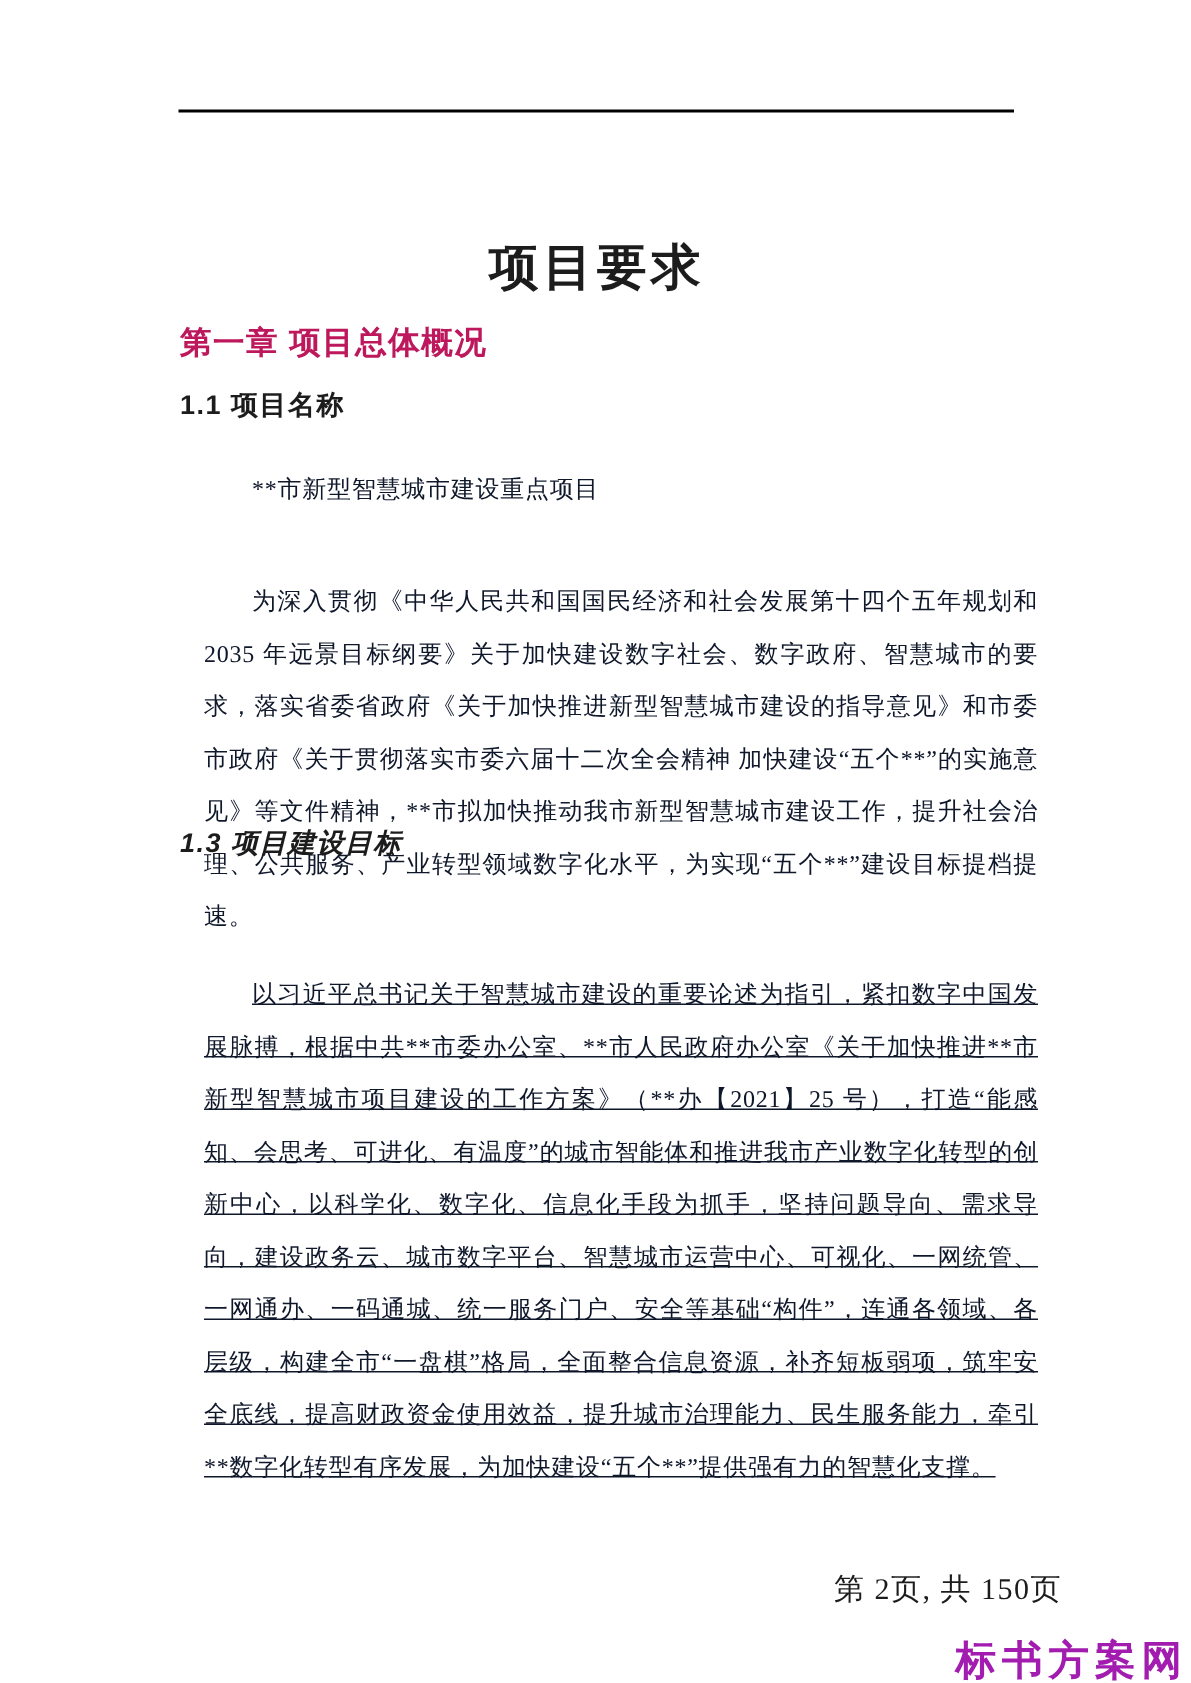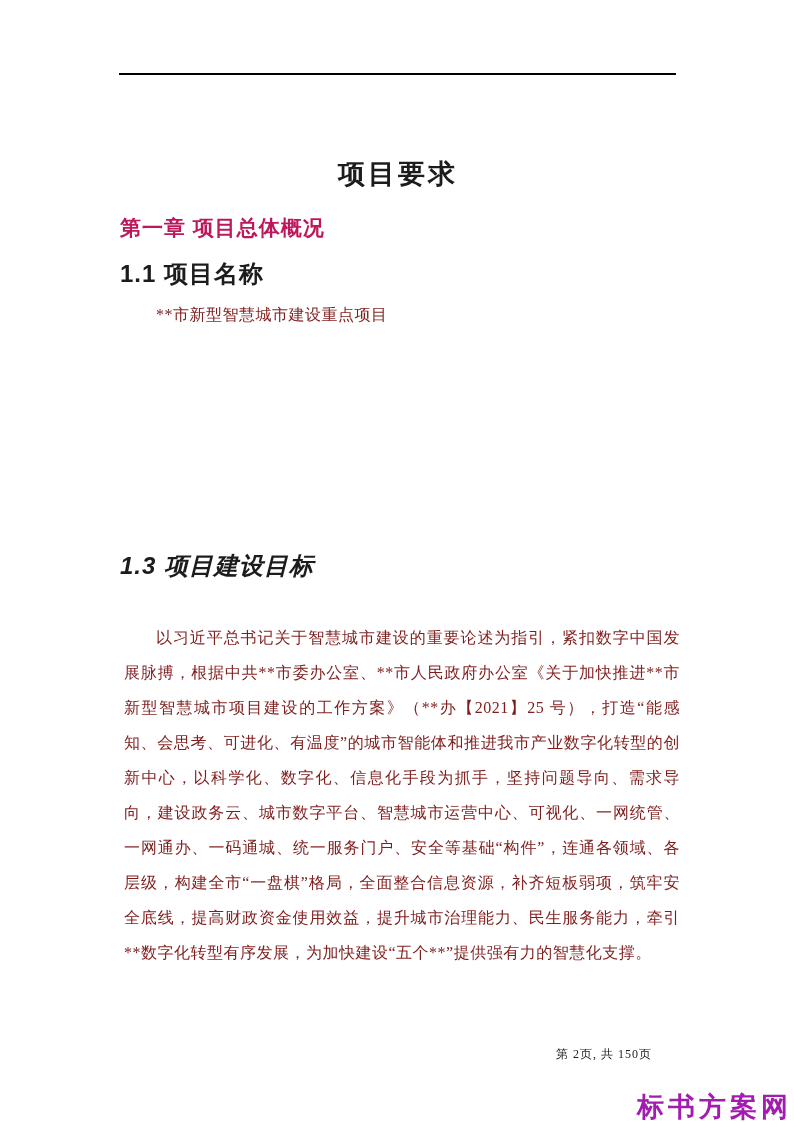--- a/index.html
+++ b/index.html
@@ -25,21 +25,21 @@
     background: #000000;
   }
   .doc-title {
     position: absolute;
     top: 156px;
     left: 120px;
     width: 556px;
     margin: 0;
     text-align: center;
     font-family: Liberation Sans, sans-serif;
-    font-size: 27px;
+    font-size: 33px;
     font-weight: bold;
     letter-spacing: 3px;
     color: #1c1c1c;
   }
   .chapter-heading {
     position: absolute;
     top: 214px;
     left: 120px;
     width: 556px;
     margin: 0;
@@ -48,48 +48,48 @@
     font-weight: bold;
     letter-spacing: 1px;
     color: #be185d;
   }
   .section-heading {
     position: absolute;
     left: 120px;
     width: 556px;
     margin: 0;
     font-family: "Liberation Sans", "DejaVu Sans", sans-serif;
-    font-size: 24px;
+    font-size: 18px;
     font-weight: bold;
     letter-spacing: 1px;
     color: #1c1c1c;
   }
   .h-1-1 { top: 258px; }
   .h-1-2 { top: 340px; }
   .h-1-3 { top: 550px; font-style: italic; }
   .body-para {
     position: absolute;
     left: 120px;
     width: 556px;
-    margin: 4px;
+    margin: 16px;
     font-size: 16px;
     line-height: 35px;
     text-align: justify;
     text-indent: 2em;
     letter-spacing: 0.5px;
-    color: #7f1d1d;
+    color: #0f172a;
   }
   .p-1-1 { top: 293px; text-align: left; }
   .p-1-2 { top: 368px; }
-  .p-1-3 { top: 616px; }
+  .p-1-3 { top: 630px; text-decoration: underline; }
   .footer-page {
     position: absolute;
     top: 1046px;
     left: 556px;
-    font-size: 12px;
+    font-size: 20px;
     color: #1c1c1c;
     letter-spacing: 1px;
     text-align: right;
   }
   .watermark {
     position: absolute;
     top: 1058px;
     right: 2px;
     text-align: right;
     line-height: 1;
@@ -120,20 +120,21 @@
 
   <h1 class="doc-title">项目要求</h1>
 
   <h2 class="chapter-heading">第一章 项目总体概况</h2>
 
   <h3 class="section-heading h-1-1">1.1 项目名称</h3>
 
   <p class="body-para p-1-1">**市新型智慧城市建设重点项目</p>
 
 
+  <p class="body-para p-1-2">为深入贯彻《中华人民共和国国民经济和社会发展第十四个五年规划和2035 年远景目标纲要》关于加快建设数字社会、数字政府、智慧城市的要求，落实省委省政府《关于加快推进新型智慧城市建设的指导意见》和市委市政府《关于贯彻落实市委六届十二次全会精神 加快建设“五个**”的实施意见》等文件精神，**市拟加快推动我市新型智慧城市建设工作，提升社会治理、公共服务、产业转型领域数字化水平，为实现“五个**”建设目标提档提速。</p>
 
   <h3 class="section-heading h-1-3">1.3 项目建设目标</h3>
 
   <p class="body-para p-1-3">以习近平总书记关于智慧城市建设的重要论述为指引，紧扣数字中国发展脉搏，根据中共**市委办公室、**市人民政府办公室《关于加快推进**市新型智慧城市项目建设的工作方案》（**办【2021】25 号），打造“能感知、会思考、可进化、有温度”的城市智能体和推进我市产业数字化转型的创新中心，以科学化、数字化、信息化手段为抓手，坚持问题导向、需求导向，建设政务云、城市数字平台、智慧城市运营中心、可视化、一网统管、一网通办、一码通城、统一服务门户、安全等基础“构件”，连通各领域、各层级，构建全市“一盘棋”格局，全面整合信息资源，补齐短板弱项，筑牢安全底线，提高财政资金使用效益，提升城市治理能力、民生服务能力，牵引**数字化转型有序发展，为加快建设“五个**”提供强有力的智慧化支撑。</p>
 
   <div class="footer-page">第 2页, 共 150页</div>
 
   <div class="watermark">
     <div class="watermark-name">标书方案网</div>
     <div class="watermark-url">www.hongke98.com</div>

